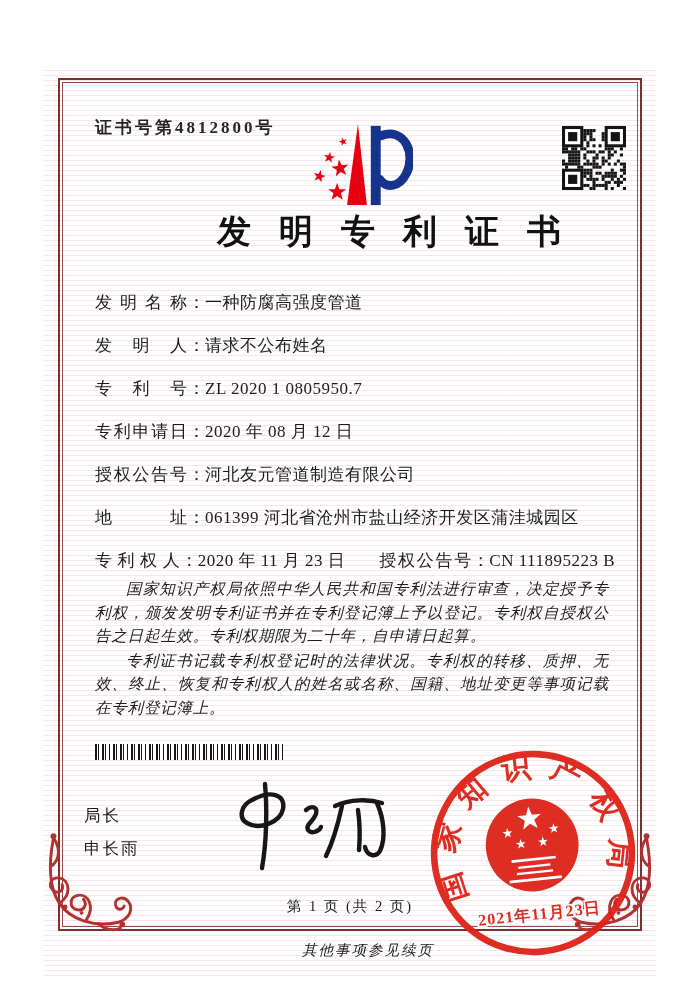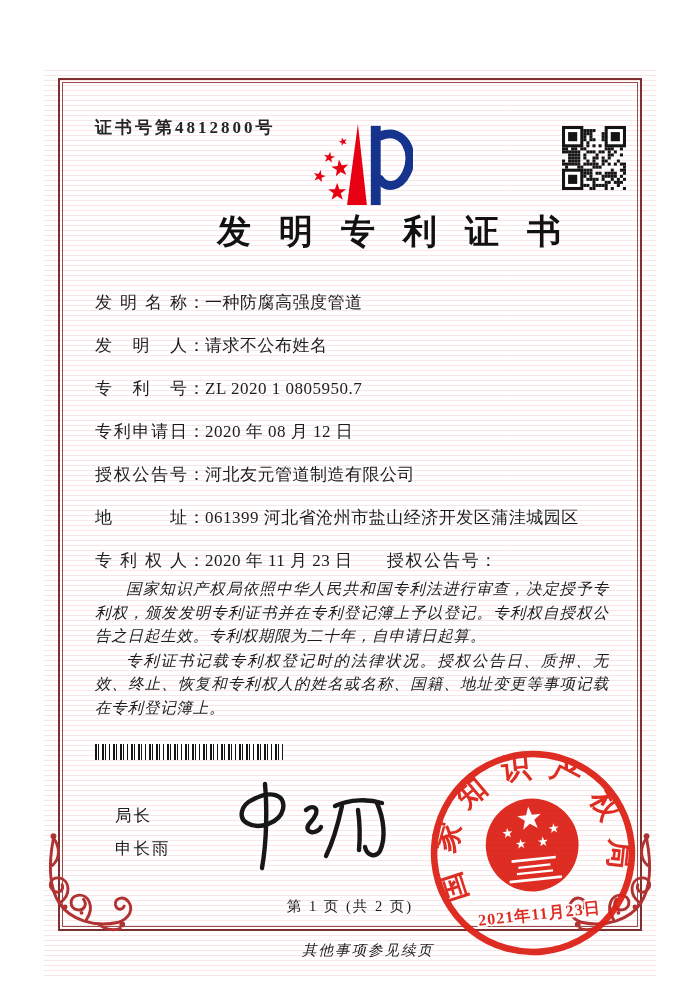--- a/index.html
+++ b/index.html
@@ -54,21 +54,21 @@
     font-size:15.5px; line-height:23.5px; font-style:italic;
     letter-spacing:0.8px; text-align:justify; }
   .body-text p { text-indent:2em; margin-bottom:1px; }
 
   .barcode { position:absolute; left:95px; top:744px; width:188px; height:16px;
     background:repeating-linear-gradient(90deg,
       #151515 0 2px, #fff 2px 3px, #151515 3px 4px, #fff 4px 7px,
       #151515 7px 9px, #fff 9px 10px, #151515 10px 11px, #fff 11px 14px,
       #151515 14px 15px, #fff 15px 18px); }
 
-  .signer { position:absolute; left:115px; top:799px; font-size:16.5px;
+  .signer { position:absolute; left:84px; top:799px; font-size:16.5px;
     line-height:33px; letter-spacing:2px; }
   .signature { position:absolute; left:208px; top:776px; width:200px; height:102px; }
 
   .seal { position:absolute; left:426px; top:746px; width:214px; height:214px;
     opacity:0.95; }
 
   .page-info { position:absolute; left:58px; top:897px; width:584px;
     text-align:center; font-size:14.5px; letter-spacing:2px; }
   .continuation-note { position:absolute; left:0; top:941px; width:700px;
     text-align:center; font-size:14.5px; font-style:italic; letter-spacing:2px;padding-left:36px; }
@@ -328,27 +328,28 @@
         <span class="field-colon">：</span>
       <span class="field-value">061399 河北省沧州市盐山经济开发区蒲洼城园区</span>
     </div>
     <div class="field-row">
       <span class="field-label">专利权人</span>
         <span class="field-colon">：</span>
       <span class="field-value">2020 年 11 月 23 日</span>
       <span class="field-group2">
         <span class="field-label">授权公告号</span>
           <span class="field-colon">：</span>
+        <span class="field-value">CN 111895223 B</span>
       </span>
     </div>
   </div>
 
   <div class="body-text">
     <p>国家知识产权局依照中华人民共和国专利法进行审查，决定授予专利权，颁发发明专利证书并在专利登记簿上予以登记。专利权自授权公告之日起生效。专利权期限为二十年，自申请日起算。</p>
-    <p>专利证书记载专利权登记时的法律状况。授权公告日、质押、无效、终止、恢复和专利权人的姓名或名称、国籍、地址变更等事项记载在专利登记簿上。</p>
+    <p>专利证书记载专利权登记时的法律状况。专利权的转移、质押、无效、终止、恢复和专利权人的姓名或名称、国籍、地址变更等事项记载在专利登记簿上。</p>
   </div>
 
   <div class="barcode"></div>
 
   <div class="signer">
     <div>局长</div>
     <div>申长雨</div>
   </div>
 
   <svg class="signature" viewBox="0 0 200 102">

